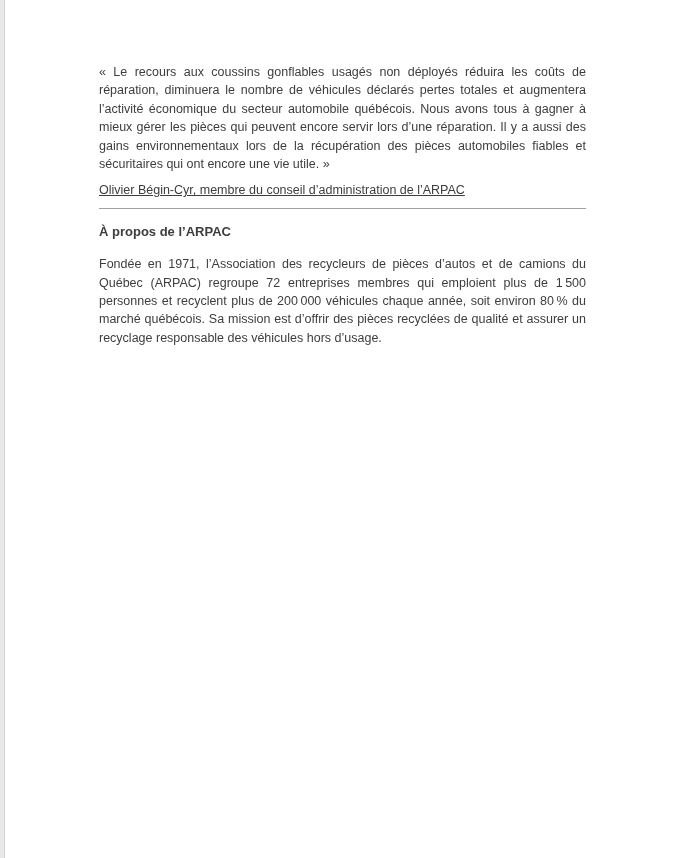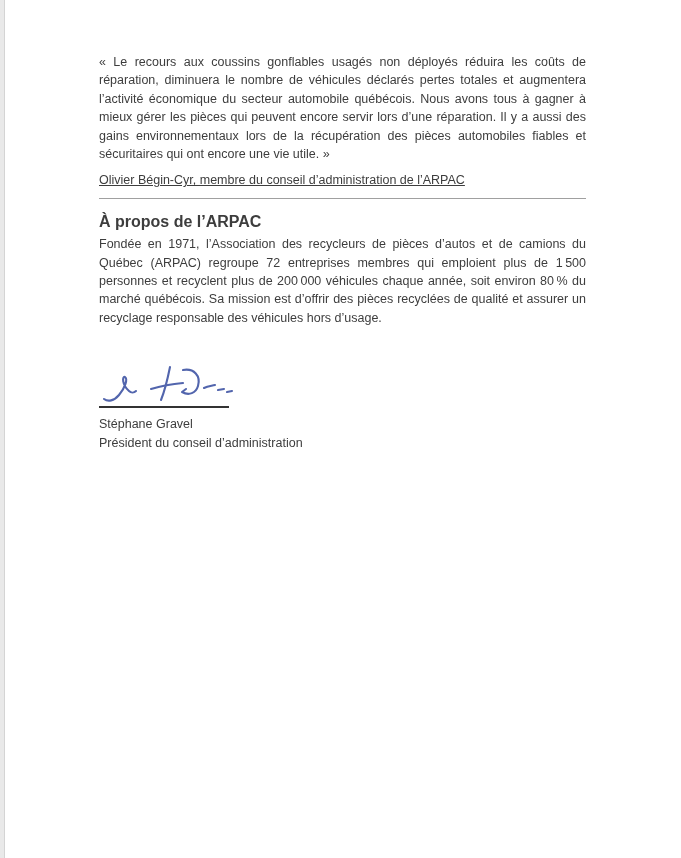--- a/index.html
+++ b/index.html
@@ -25,34 +25,34 @@
     position: absolute;
     left: 99px;
     top: 49px;
     width: 487px;
     color: var(--text-color, #3d3d3d);
     font-size: 12.5px;
     line-height: 18.4px;
   }
   .para {
     text-align: justify;
-    margin: 4px 0 8px 0;
+    margin: 14px 0 8px 0;
   }
   .attribution {
     margin: 0 0 8px 0;
     text-decoration: underline;
   }
   .divider {
     border: none;
     border-top: 1px solid var(--separator-color, #a0a0a0);
     height: 0;
     margin: 0 0 14px 0;
   }
   .about-heading {
-    font-size: 16px;
+    font-size: 13px;
     font-weight: bold;
     margin: 0 0 4px 0;
   }
   .signature-block {
     margin-top: 37px;
     width: 130px;
   }
   .signature-ink-wrap {
     width: 140px;
     height: 42px;
@@ -87,36 +87,15 @@
     <p class="para">« Le recours aux coussins gonflables usagés non déployés réduira les coûts de réparation, diminuera le nombre de véhicules déclarés pertes totales et augmentera l’activité économique du secteur automobile québécois. Nous avons tous à gagner à mieux gérer les pièces qui peuvent encore servir lors d’une réparation. Il y a aussi des gains environnementaux lors de la récupération des pièces automobiles fiables et sécuritaires qui ont encore une vie utile. »</p>
 
     <p class="attribution">Olivier Bégin-Cyr, membre du conseil d’administration de l’ARPAC</p>
 
     <hr class="divider">
 
     <h2 class="about-heading">À propos de l’ARPAC</h2>
 
     <p class="para">Fondée en 1971, l’Association des recycleurs de pièces d’autos et de camions du Québec (ARPAC) regroupe 72 entreprises membres qui emploient plus de 1 500 personnes et recyclent plus de 200 000 véhicules chaque année, soit environ 80 % du marché québécois. Sa mission est d’offrir des pièces recyclées de qualité et assurer un recyclage responsable des véhicules hors d’usage.</p>
 
-    <div class="signature-block">
-      <div class="signature-ink-wrap">
-        <svg width="140" height="42" viewBox="0 0 140 42" aria-hidden="true">
-
-          <path d="M 6,35 C 10,38 16,37 21,31 C 27,24 30,15 27,13 C 24,12 24,21 31,27 C 33,29 36,29 38,27"></path>
-
-          <path d="M 72,3 C 70,13 67,26 63,36"></path>
-
-          <path d="M 53,25 C 63,22 74,20 85,19"></path>
-
-          <path d="M 85,6 C 96,4 103,12 100,22 C 98,29 91,32 84,28 L 88,25"></path>
-
-          <path d="M 106,24 C 110,22 113,22 117,21"></path>
-          <path d="M 120,26 L 126,25"></path>
-          <path d="M 129,28 L 134,27"></path>
-        </svg>
-      </div>
-      <div class="signature-line"></div>
-      <div class="sig-name">Stéphane Gravel</div>
-      <div class="sig-title">Président du conseil d’administration</div>
-    </div>
 
   </div>
 </div>
 
 </body></html>

